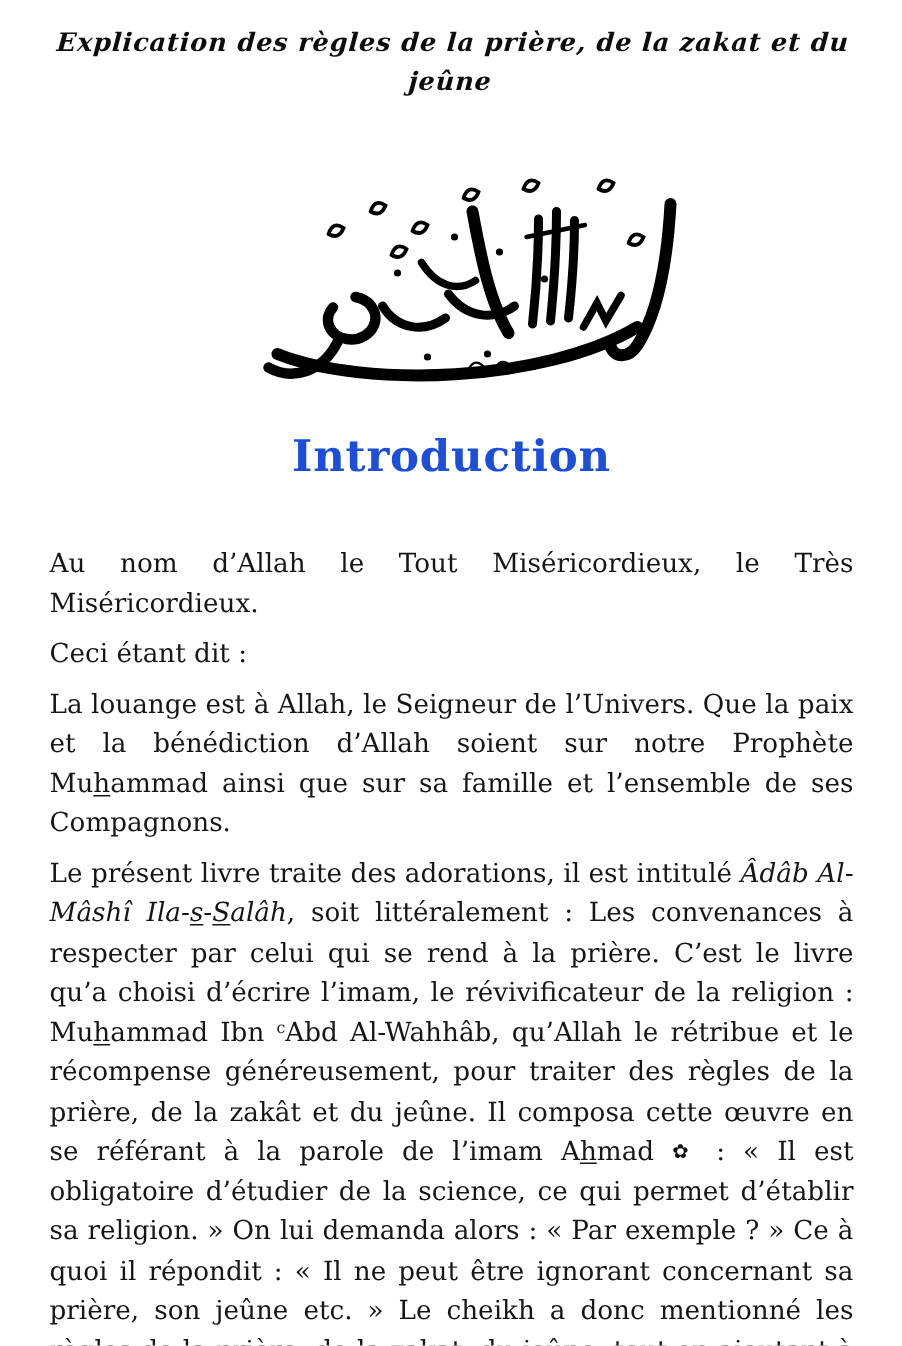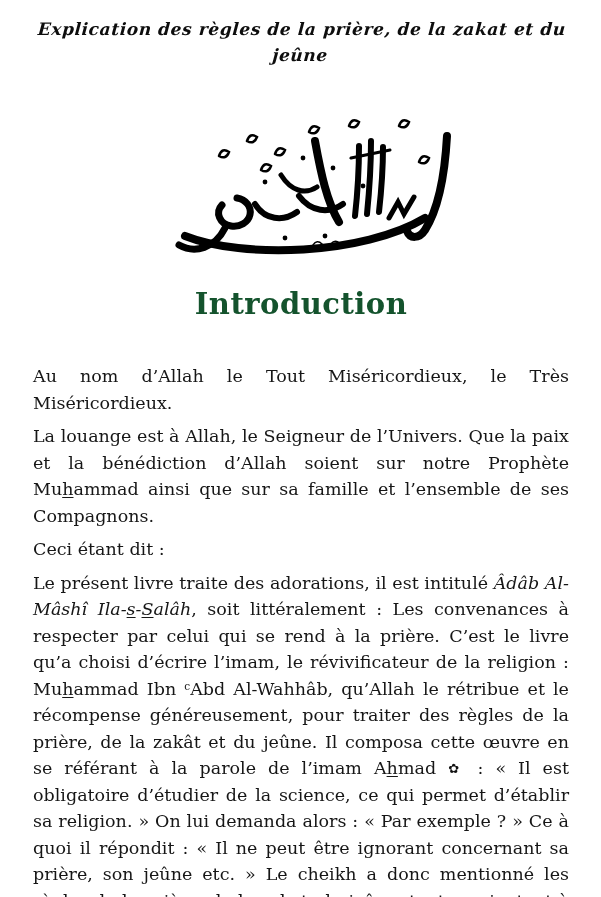--- a/index.html
+++ b/index.html
@@ -20,21 +20,21 @@
   }
 
   .basmala-wrap{margin-top:44px;text-align:center}
   .basmala-wrap svg{display:inline-block;transform:translateX(12px)}
 
   .section-title{
     margin-top:26px;
     text-align:center;
     font-size:29px;font-weight:bold;
     letter-spacing:0.5px;
-    color:#14532d;
+    color:#1d4ed8;
   }
 
   .body-text{margin-top:42px;font-size:17.5px;line-height:26.5px;text-align:justify}
   .body-text p{margin:0;text-align:justify}
   .body-text p + p{margin-top:7px}
   p.centered{}
 
   .it{font-style:italic}
   .ul{text-decoration:underline;text-underline-offset:2px;text-decoration-thickness:1px}
   .sup{font-size:60%;vertical-align:0.5em;line-height:0}
@@ -89,18 +89,18 @@
         <circle cx="122" cy="126" r="2.4"></circle>
         <circle cx="162" cy="124" r="2.4"></circle>
       </g>
     </svg>
   </div>
 
   <h1 class="section-title">Introduction</h1>
 
   <div class="body-text">
     <p class="centered"><span class="">Au nom d’Allah le Tout Miséricordieux, le Très Miséricordieux.</span></p>
+    <p><span class="">Ceci étant dit :</span></p>
     <p><span class="">La louange est à Allah, le Seigneur de l’Univers. Que la paix et la bénédiction d’Allah soient sur notre Prophète Mu</span><span class="ul">h</span><span class="">ammad ainsi que sur sa famille et l’ensemble de ses Compagnons.</span></p>
-    <p><span class="">Ceci étant dit :</span></p>
     <p><span class="">Le présent livre traite des adorations, il est intitulé </span><span class="it">Âdâb Al-Mâshî Ila-</span><span class="it ul">s</span><span class="it">-</span><span class="it ul">S</span><span class="it">alâh</span><span class="">, soit littéralement : Les convenances à respecter par celui qui se rend à la prière. C’est le livre qu’a choisi d’écrire l’imam, le révivificateur de la religion : Mu</span><span class="ul">h</span><span class="">ammad Ibn </span><span class="sup">c</span><span class="">Abd Al-Wahhâb, qu’Allah le rétribue et le récompense généreusement, pour traiter des règles de la prière, de la zakât et du jeûne. Il composa cette œuvre en se référant à la parole de l’imam A</span><span class="ul">h</span><span class="">mad </span><span class="orn">✿</span><span class=""> : « Il est obligatoire d’étudier de la science, ce qui permet d’établir sa religion. » On lui demanda alors : « Par exemple ? » Ce à quoi il répondit : « Il ne peut être ignorant concernant sa prière, son jeûne etc. » Le cheikh a donc mentionné les règles de la prière, de la zakat, du jeûne, tout en ajoutant à cela d’autres choses comme les convenances liées à la salutation, à la demande de permission entre autre. Il a agrémenté son œuvre de preuves tirées du Coran, de la Sunna, du consensus de la communauté et des paroles des savants actifs, tout en faisant</span></p>
   </div>
 
 </div>
 
 </body></html>

